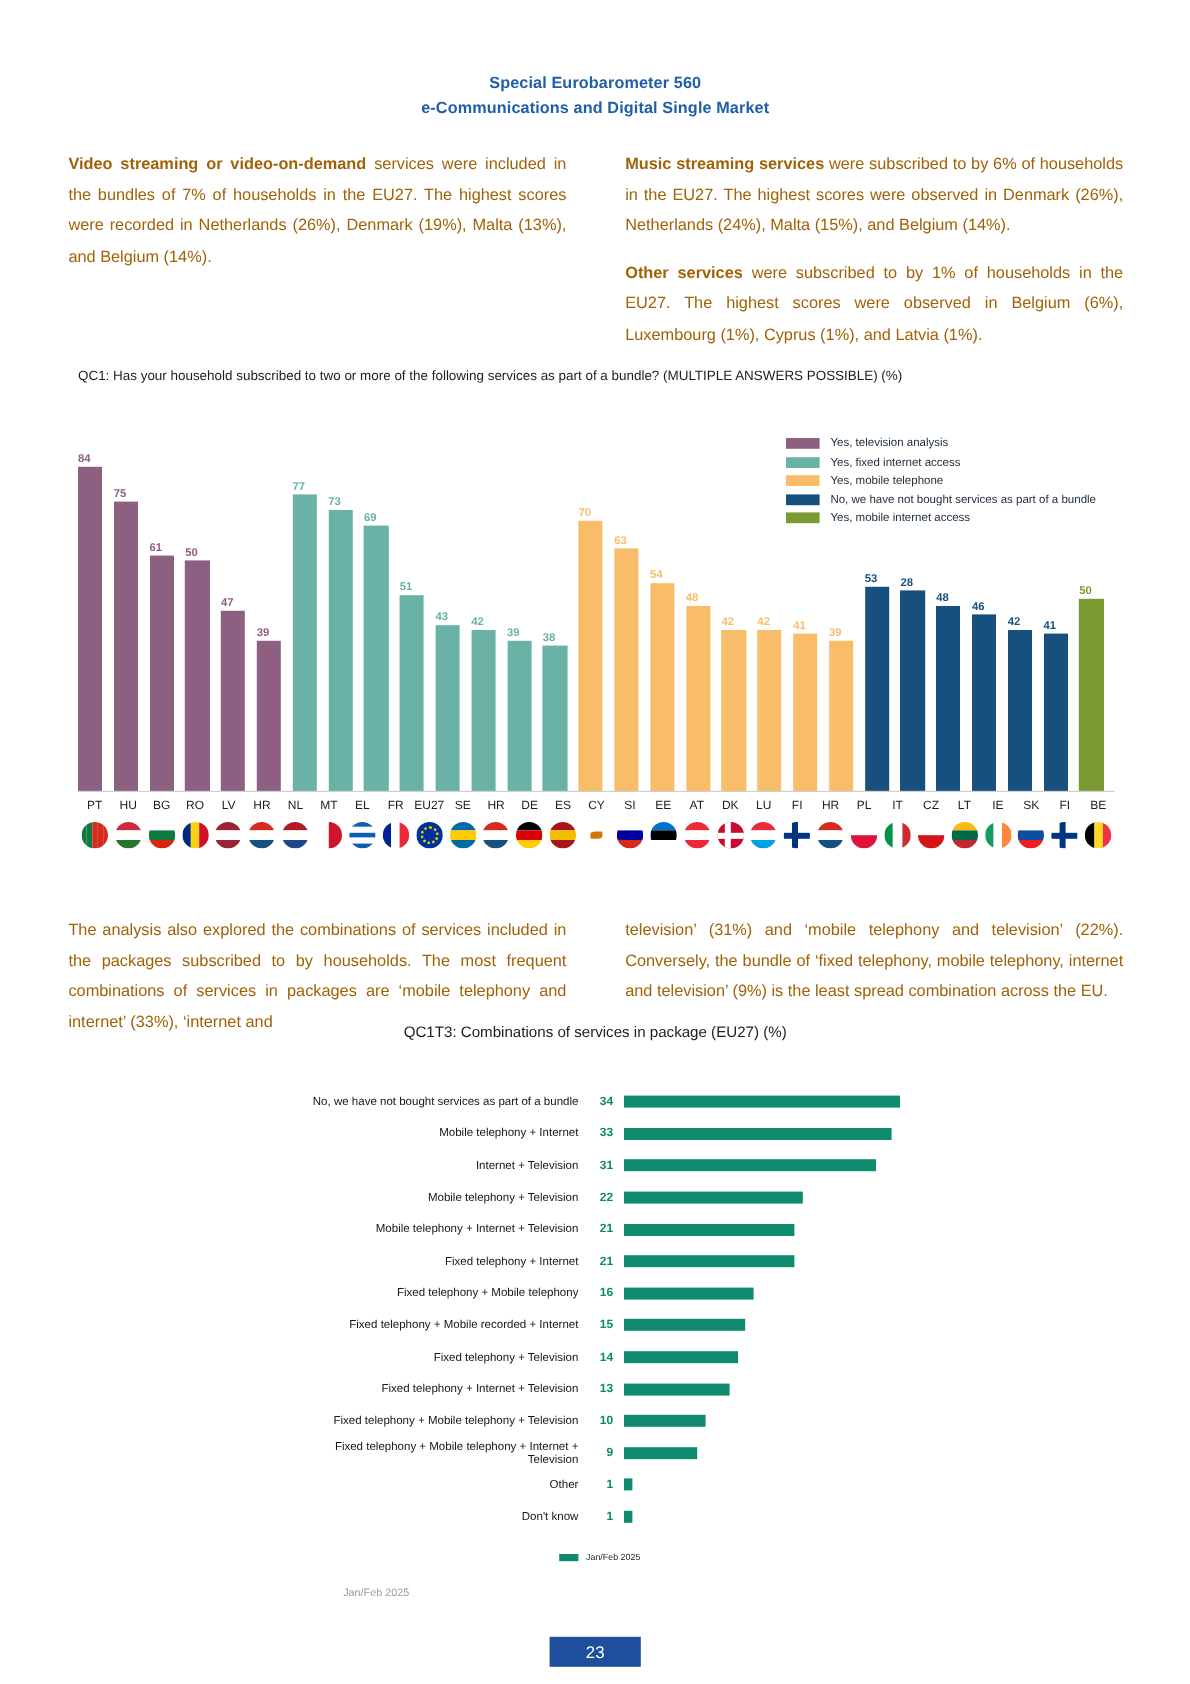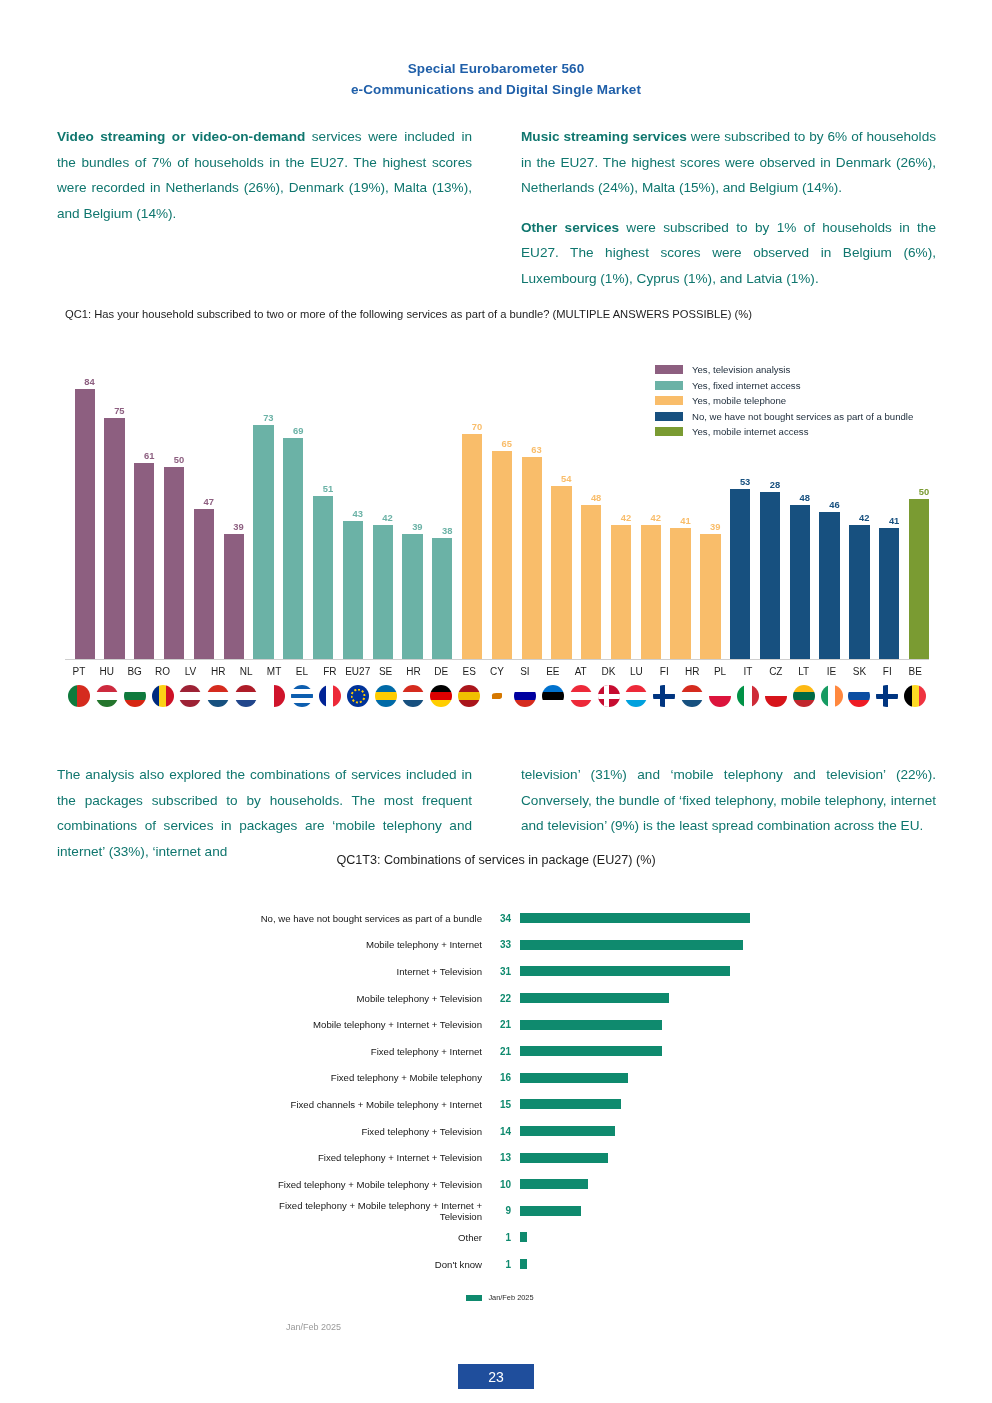--- a/index.html
+++ b/index.html
@@ -41,21 +41,21 @@
     position: absolute;
     left: 521px;
     top: 124px;
     width: 415px;
   }
   .para {
     font-size: 13.6px;
     line-height: 25.5px;
     text-align: justify;
     margin: 0 0 14px 0;
-    color: #0f766e;
+    color: #a16207;
   }
   .para b { font-weight: bold; }
 
   
   .chart1 {
     position: absolute;
     left: 57px;
     top: 300px;
     width: 880px;
     height: 432px;
@@ -107,21 +107,21 @@
     top: 0;
     display: flex;
     align-items: flex-end;
   }
   .bar1-cell {
     flex: 1 1 0;
     height: 100%;
     display: flex;
     flex-direction: column;
     justify-content: flex-end;
-    align-items: flex-end;
+    align-items: flex-start;
     position: relative;
   }
   .bar1-val {
     font-size: 9.4px;
     font-weight: bold;
     margin-bottom: 2px;
     line-height: 10px;
   }
   .bar1-rect {
     width: 68%;
@@ -305,20 +305,24 @@
         </div>
         <div class="bar1-cell">
           <div class="bar1-val" style="color: rgb(141, 95, 128);">47</div>
           <div class="bar1-rect" style="height: 52.2222%; background: rgb(141, 95, 128);"></div>
         </div>
         <div class="bar1-cell">
           <div class="bar1-val" style="color: rgb(141, 95, 128);">39</div>
           <div class="bar1-rect" style="height: 43.3333%; background: rgb(141, 95, 128);"></div>
         </div>
         <div class="bar1-cell">
+          <div class="bar1-val" style="color: rgb(107, 178, 166);">77</div>
+          <div class="bar1-rect" style="height: 85.5556%; background: rgb(107, 178, 166);"></div>
+        </div>
+        <div class="bar1-cell">
           <div class="bar1-val" style="color: rgb(107, 178, 166);">73</div>
           <div class="bar1-rect" style="height: 81.1111%; background: rgb(107, 178, 166);"></div>
         </div>
         <div class="bar1-cell">
           <div class="bar1-val" style="color: rgb(107, 178, 166);">69</div>
           <div class="bar1-rect" style="height: 76.6667%; background: rgb(107, 178, 166);"></div>
         </div>
         <div class="bar1-cell">
           <div class="bar1-val" style="color: rgb(107, 178, 166);">51</div>
           <div class="bar1-rect" style="height: 56.6667%; background: rgb(107, 178, 166);"></div>
@@ -335,24 +339,20 @@
           <div class="bar1-val" style="color: rgb(107, 178, 166);">39</div>
           <div class="bar1-rect" style="height: 43.3333%; background: rgb(107, 178, 166);"></div>
         </div>
         <div class="bar1-cell">
           <div class="bar1-val" style="color: rgb(107, 178, 166);">38</div>
           <div class="bar1-rect" style="height: 42.2222%; background: rgb(107, 178, 166);"></div>
         </div>
         <div class="bar1-cell">
           <div class="bar1-val" style="color: rgb(249, 189, 106);">70</div>
           <div class="bar1-rect" style="height: 77.7778%; background: rgb(249, 189, 106);"></div>
-        </div>
-        <div class="bar1-cell">
-          <div class="bar1-val" style="color: rgb(249, 189, 106);">65</div>
-          <div class="bar1-rect" style="height: 72.2222%; background: rgb(249, 189, 106);"></div>
         </div>
         <div class="bar1-cell">
           <div class="bar1-val" style="color: rgb(249, 189, 106);">63</div>
           <div class="bar1-rect" style="height: 70%; background: rgb(249, 189, 106);"></div>
         </div>
         <div class="bar1-cell">
           <div class="bar1-val" style="color: rgb(249, 189, 106);">54</div>
           <div class="bar1-rect" style="height: 60%; background: rgb(249, 189, 106);"></div>
         </div>
         <div class="bar1-cell">
@@ -709,21 +709,21 @@
         </div>
       </div>
       <div class="c2-row">
         <div class="c2-label">Fixed telephony + Mobile telephony</div>
         <div class="c2-value">16</div>
         <div class="c2-track">
           <div class="c2-bar" style="width: 47.0588%; background: rgb(15, 138, 110);"></div>
         </div>
       </div>
       <div class="c2-row">
-        <div class="c2-label">Fixed channels + Mobile telephony + Internet</div>
+        <div class="c2-label">Fixed telephony + Mobile recorded + Internet</div>
         <div class="c2-value">15</div>
         <div class="c2-track">
           <div class="c2-bar" style="width: 44.1176%; background: rgb(15, 138, 110);"></div>
         </div>
       </div>
       <div class="c2-row">
         <div class="c2-label">Fixed telephony + Television</div>
         <div class="c2-value">14</div>
         <div class="c2-track">
           <div class="c2-bar" style="width: 41.1765%; background: rgb(15, 138, 110);"></div>

